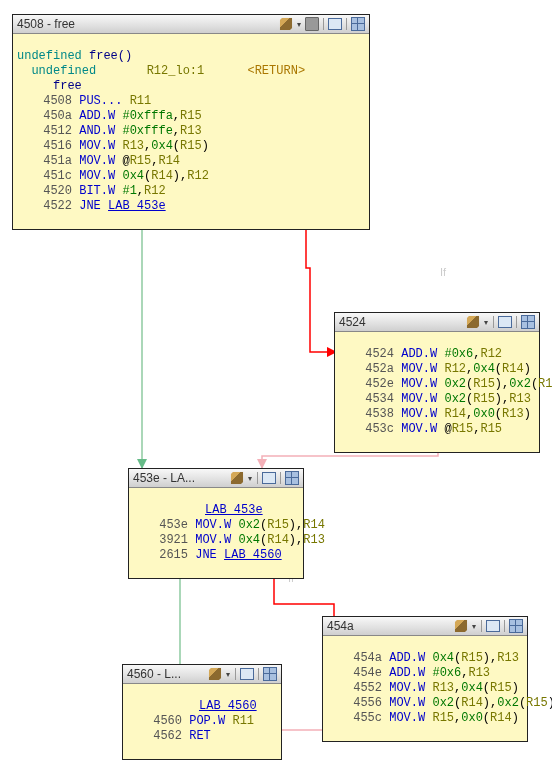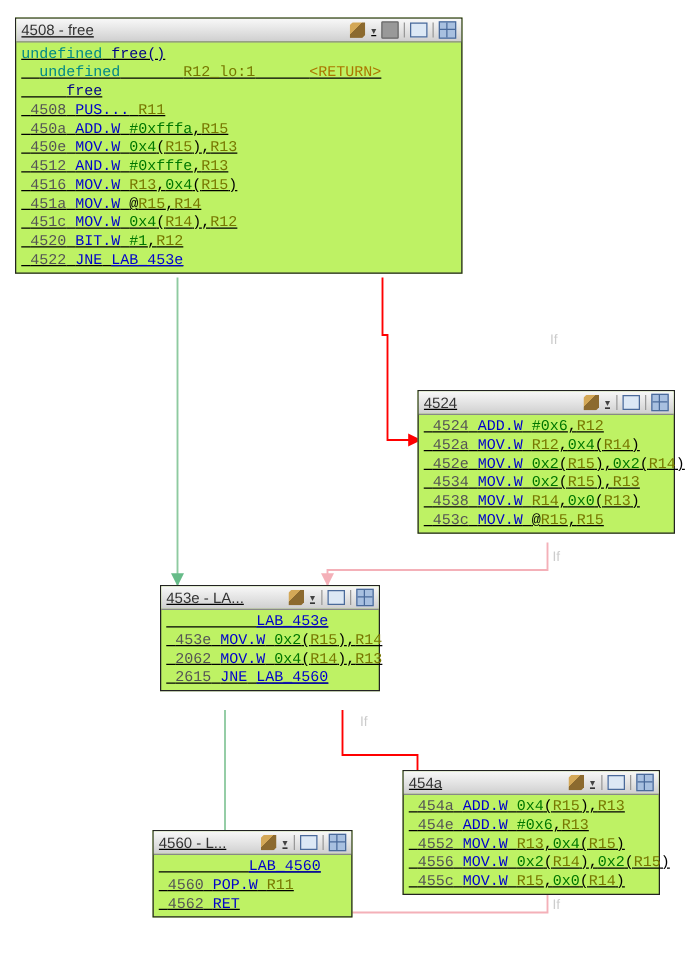--- a/index.html
+++ b/index.html
@@ -15,24 +15,23 @@
   }
   svg.edges {
     position: absolute;
     top: 0; left: 0;
     width: 552px;
     height: 774px;
     pointer-events: none;
   }
   .block {
     position: absolute;
-    background: #bef264;
+    background: #fef9c3;
     border: 1px solid #222;
     font-size: 12px;
-    text-decoration: underline;
   }
   .titlebar {
     display: flex;
     align-items: center;
     justify-content: space-between;
     height: 18px;
     padding: 0 4px;
     background: linear-gradient(to bottom, #f8f8f8 0%, #e0e0e0 60%, #cfcfcf 100%);
     border-bottom: 1px solid #888;
     font-family: Arial, sans-serif;
@@ -74,27 +73,27 @@
     width:14px;height:14px;position:relative;
     background:linear-gradient(135deg,#d4a857 40%,#8c6a2f 40%);
     clip-path: polygon(20% 0, 100% 0, 100% 80%, 80% 100%, 0 100%, 0 20%);
     transform: scale(0.9);
   }
   .ico-print {
     width:14px;height:12px;background:#999;border:1px solid #666;border-radius:1px;
   }
   .vbar { width:1px; height:12px; background:#999; margin:0 1px; }
   .body {
-    padding: 2px 4px;
+    padding: 15px 4px;
   }
   .line {
     white-space: pre;
     line-height: 15px;
   }
-  .addr { color:#555; }
+  .addr { color:#555;margin-left:19px; }
   .mnem { color:#0000cc; }
   .reg  { color:#777700; }
   .imm  { color:#007700; }
   .lbl  { color:#0000cc; text-decoration: underline; }
   .type { color:#008888; }
   .ret  { color:#aa7700;margin-top:36px; }
   .fn   { color:#000088; }
   .txt  { color:#000; }
   .elabel {
     position:absolute;
@@ -158,21 +157,20 @@
           <span class="ico-full"></span>
         </span>
     </span>
   </div>
   <div class="body">
     <div class="line"><span class="type">undefined</span> <span class="fn">free()</span></div>
     <div class="line">  <span class="type">undefined</span>       <span class="reg">R12_lo:1</span>      <span class="ret">&lt;RETURN&gt;</span></div>
     <div class="line">     <span class="fn">free</span></div>
     <div class="line"> <span class="addr">4508</span> <span class="mnem">PUS...</span> <span class="reg">R11</span></div>
     <div class="line"> <span class="addr">450a</span> <span class="mnem">ADD.W</span> <span class="imm">#0xfffa</span><span class="txt">,</span><span class="reg">R15</span></div>
-    <div class="line"> <span class="addr">450e</span> <span class="mnem">MOV.W</span> <span class="imm">0x4</span><span class="txt">(</span><span class="reg">R15</span><span class="txt">)</span><span class="txt">,</span><span class="reg">R13</span></div>
     <div class="line"> <span class="addr">4512</span> <span class="mnem">AND.W</span> <span class="imm">#0xfffe</span><span class="txt">,</span><span class="reg">R13</span></div>
     <div class="line"> <span class="addr">4516</span> <span class="mnem">MOV.W</span> <span class="reg">R13</span><span class="txt">,</span><span class="imm">0x4</span><span class="txt">(</span><span class="reg">R15</span><span class="txt">)</span></div>
     <div class="line"> <span class="addr">451a</span> <span class="mnem">MOV.W</span> <span class="txt">@</span><span class="reg">R15</span><span class="txt">,</span><span class="reg">R14</span></div>
     <div class="line"> <span class="addr">451c</span> <span class="mnem">MOV.W</span> <span class="imm">0x4</span><span class="txt">(</span><span class="reg">R14</span><span class="txt">)</span><span class="txt">,</span><span class="reg">R12</span></div>
     <div class="line"> <span class="addr">4520</span> <span class="mnem">BIT.W</span> <span class="imm">#1</span><span class="txt">,</span><span class="reg">R12</span></div>
     <div class="line"> <span class="addr">4522</span> <span class="mnem">JNE</span> <span class="lbl">LAB_453e</span></div>
   </div>
 </div>
 
 <div class="block" style="left:334px;top:312px;width:204px;">
@@ -217,21 +215,21 @@
         </span>
       <span class="vbar"></span>
       <span class="ico">
           <span class="ico-full"></span>
         </span>
     </span>
   </div>
   <div class="body">
     <div class="line">          <span class="lbl">LAB_453e</span></div>
     <div class="line"> <span class="addr">453e</span> <span class="mnem">MOV.W</span> <span class="imm">0x2</span><span class="txt">(</span><span class="reg">R15</span><span class="txt">)</span><span class="txt">,</span><span class="reg">R14</span></div>
-    <div class="line"> <span class="addr">2062</span> <span class="mnem">MOV.W</span> <span class="imm">0x4</span><span class="txt">(</span><span class="reg">R14</span><span class="txt">)</span><span class="txt">,</span><span class="reg">R13</span></div>
+    <div class="line"> <span class="addr">3921</span> <span class="mnem">MOV.W</span> <span class="imm">0x4</span><span class="txt">(</span><span class="reg">R14</span><span class="txt">)</span><span class="txt">,</span><span class="reg">R13</span></div>
     <div class="line"> <span class="addr">2615</span> <span class="mnem">JNE</span> <span class="lbl">LAB_4560</span></div>
   </div>
 </div>
 
 <div class="block" style="left:322px;top:616px;width:204px;">
   <div class="titlebar">
     <span class="title-txt">454a</span>
     <span class="tb-icons">
       <span class="ico">
           <span class="ico-pencil"></span>

